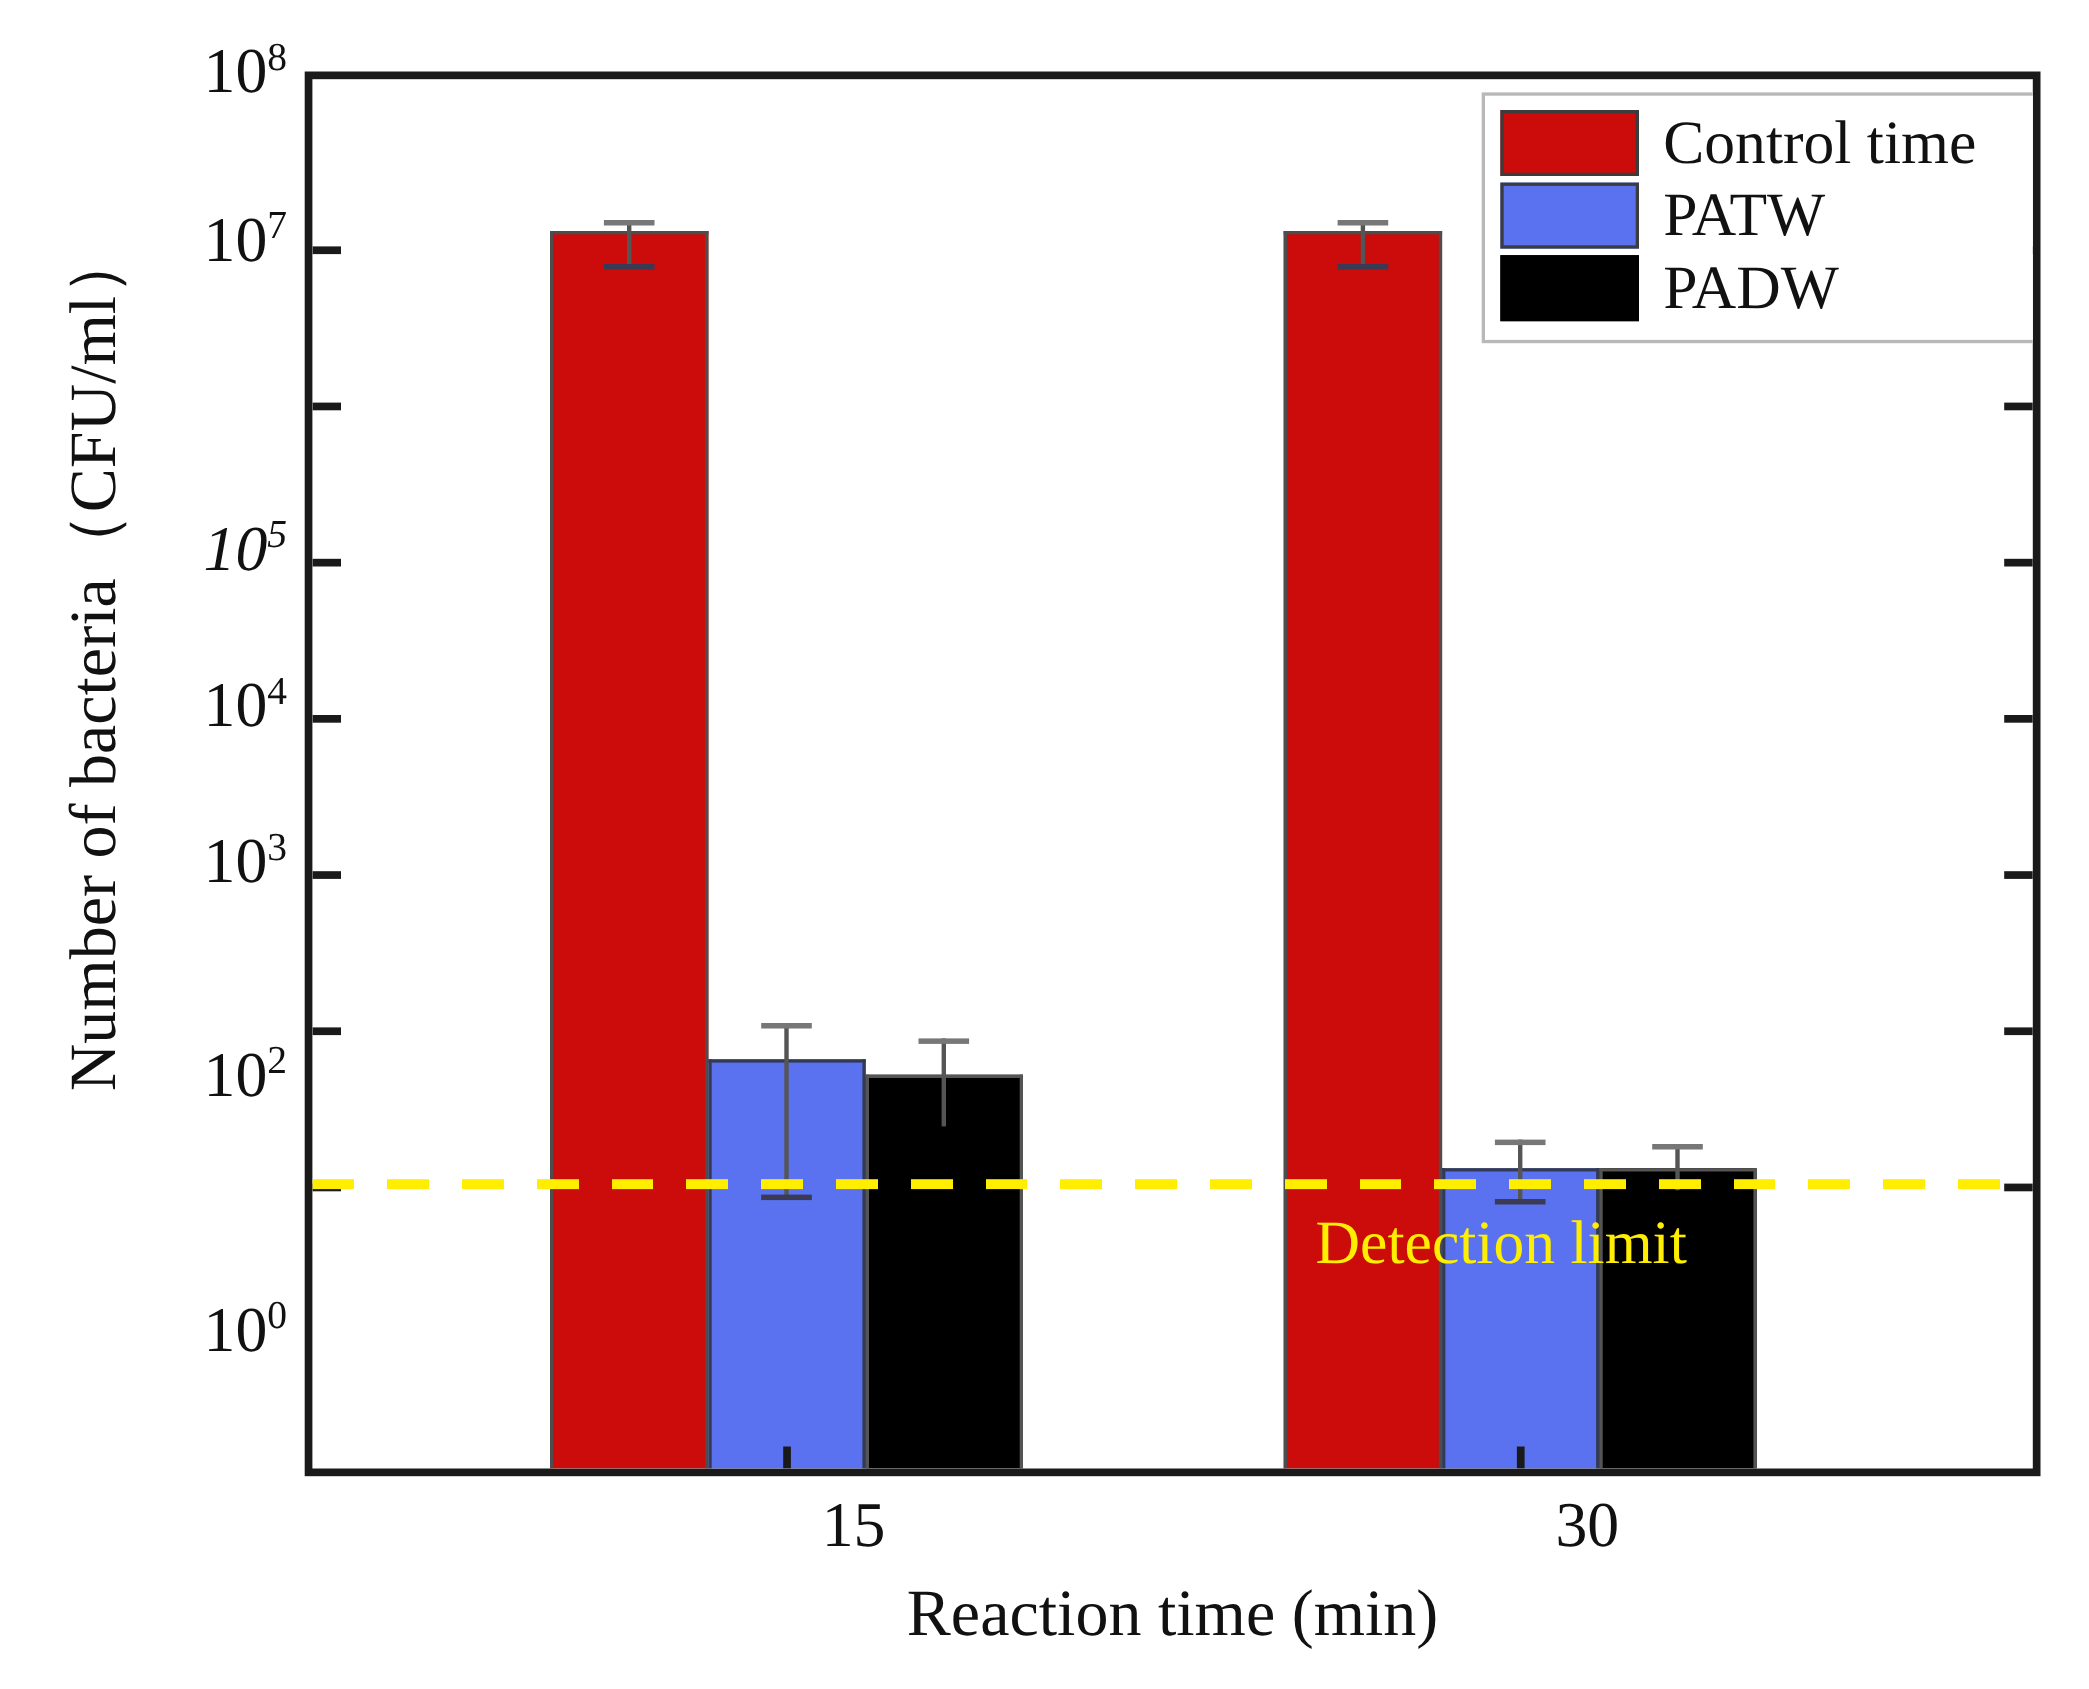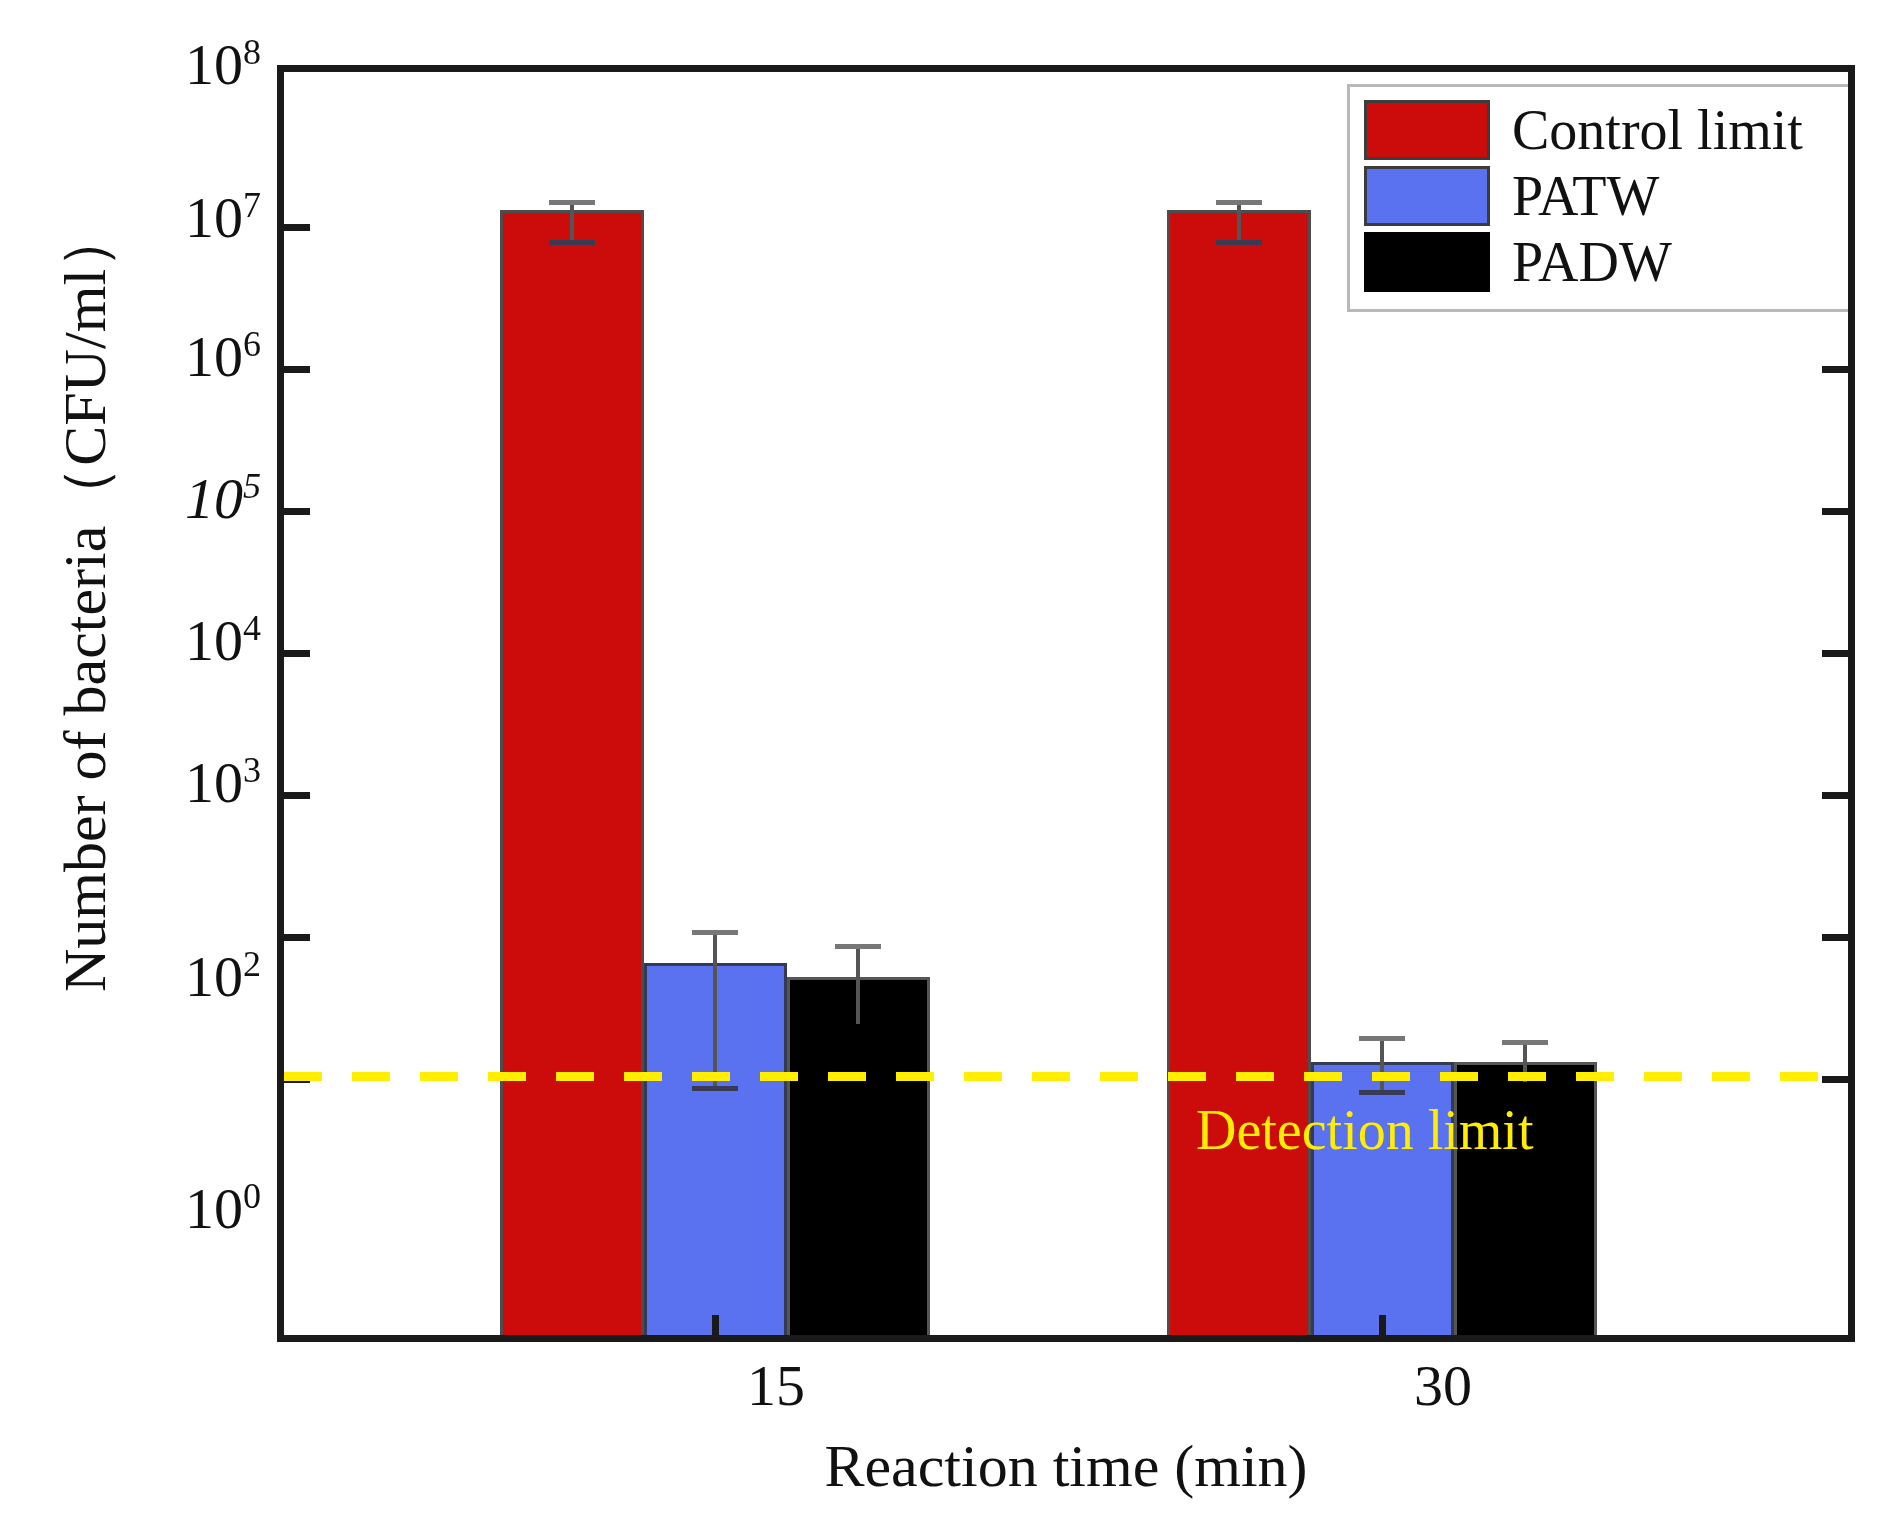--- a/index.html
+++ b/index.html
@@ -196,21 +196,20 @@
 </style>
 </head>
 <body>
 
 <div id="figure">
 
   <div id="ylabel">Number of bacteria（CFU/ml）</div>
 
   <div class="ytick-label" style="top:36px;"><span>10<sup>8</sup></span></div>
   <div class="ytick-label" style="top:189px;"><span>10<sup>7</sup></span></div>
-  <div class="ytick-label" style="top:328px;"><span>10<sup>6</sup></span></div>
   <div class="ytick-label" style="top:470px;font-style:italic;"><span>10<sup>5</sup></span></div>
   <div class="ytick-label" style="top:612px;"><span>10<sup>4</sup></span></div>
   <div class="ytick-label" style="top:754px;"><span>10<sup>3</sup></span></div>
   <div class="ytick-label" style="top:948px;"><span>10<sup>2</sup></span></div>
   <div class="ytick-label" style="top:1180px;"><span>10<sup>0</sup></span></div>
 
   <div class="xtick-label" style="left:545px;">15</div>
   <div class="xtick-label" style="left:1212px;">30</div>
 
   <div id="xlabel">Reaction time (min)</div>
@@ -270,21 +269,21 @@
     <div id="detection-line" style="top:1000px;"></div>
 
     <div id="detection-label" style="left:912px; top:1030px;">Detection limit</div>
 
     <div class="xtick-mark" style="left:428px;"></div>
     <div class="xtick-mark" style="left:1095px;"></div>
 
     <div id="legend" style="left:1063px; top:12px;">
       <div class="legend-row">
         <div class="legend-swatch control"></div>
-        <div class="legend-text">Control limit</div>
+        <div class="legend-text">Control time</div>
       </div>
       <div class="legend-row">
         <div class="legend-swatch patw"></div>
         <div class="legend-text">PATW</div>
       </div>
       <div class="legend-row">
         <div class="legend-swatch padw"></div>
         <div class="legend-text">PADW</div>
       </div>
     </div>

